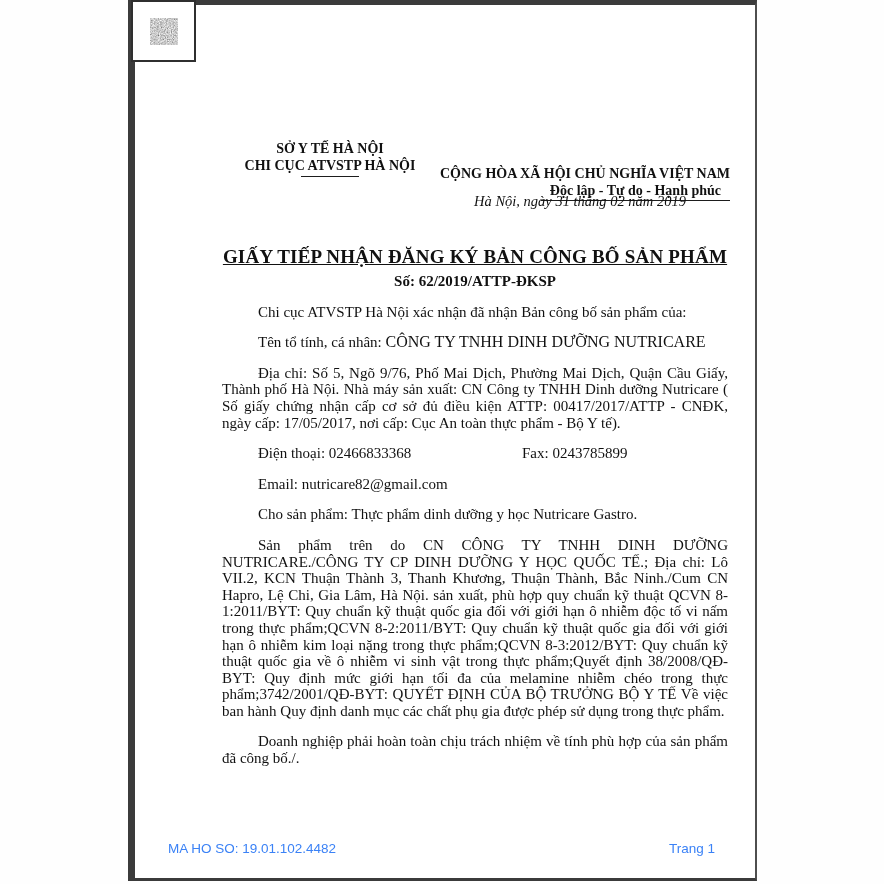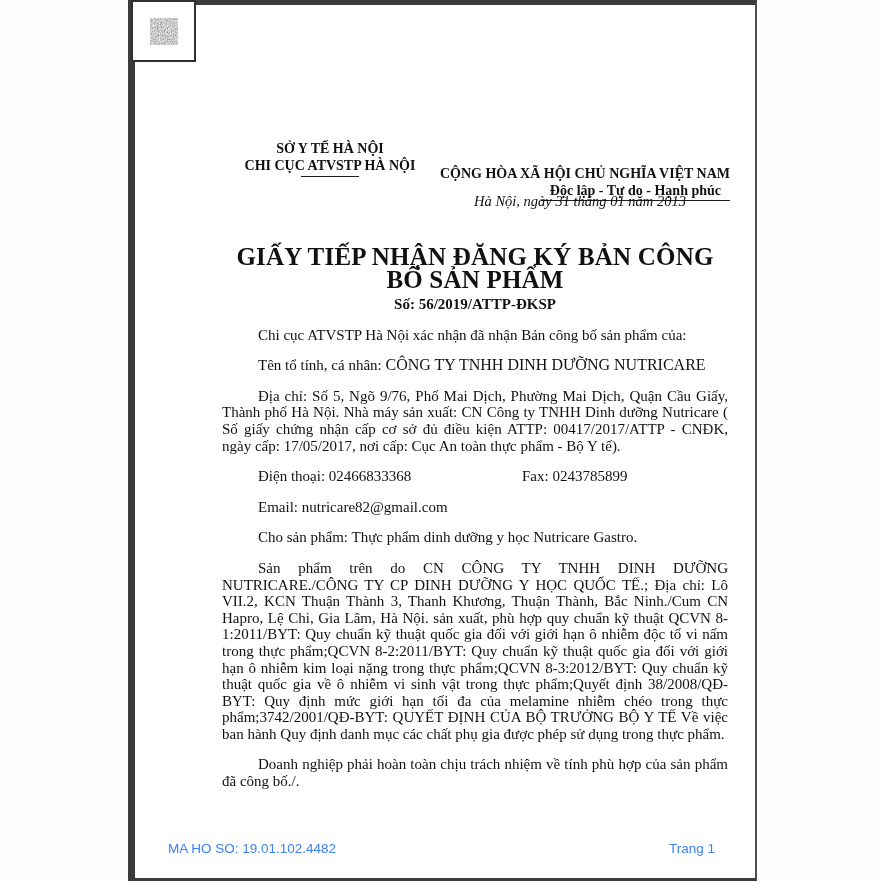--- a/index.html
+++ b/index.html
@@ -52,21 +52,21 @@
   .date-line {
     position:absolute; top:188px; left:295px; width:300px;
     text-align:center; font-style:italic; font-size:14.5px;
     white-space:nowrap;
   }
 
   .doc-body {
     position:absolute; top:240px; left:87px; width:506px;
     font-size:15px; line-height:16.6px;
   }
-  .title { text-align:center; font-weight:bold; font-size:25px; line-height:23px; letter-spacing:.2px; }
+  .title { text-align:center; font-weight:bold; font-size:19px; line-height:23px; letter-spacing:.2px;text-decoration:underline; }
   .doc-number { text-align:center; font-weight:bold; font-size:15px; margin-top:5px; }
   .doc-body p { margin:14px 0 0; text-indent:36px; }
   .first-p { margin-top:13px; }
   .justify { text-align:justify; }
   .org { font-size:16px; }
   .phone-row { position:relative; }
   .fax-span { position:absolute; left:300px; top:0; text-indent:0; }
 
   .footer {
     position:absolute; top:836px; left:33px; right:40px;
@@ -104,25 +104,25 @@
         <div>SỞ Y TẾ HÀ NỘI</div>
         <div>CHI CỤC ATVSTP HÀ NỘI</div>
         <div class="short-rule"></div>
       </div>
 
       <div class="hdr-right">
         <div>CỘNG HÒA XÃ HỘI CHỦ NGHĨA VIỆT NAM</div>
         <div><span class="motto-underline">Độc lập - Tự do - Hạnh phúc</span></div>
       </div>
 
-      <div class="date-line">Hà Nội, ngày 31 tháng 01 năm 2013</div>
+      <div class="date-line">Hà Nội, ngày 31 tháng 02 năm 2019</div>
 
       <div class="doc-body">
         <div class="title">GIẤY TIẾP NHẬN ĐĂNG KÝ BẢN CÔNG BỐ SẢN PHẨM</div>
-        <div class="doc-number">Số: 56/2019/ATTP-ĐKSP</div>
+        <div class="doc-number">Số: 62/2019/ATTP-ĐKSP</div>
 
         <p class="first-p">Chi cục ATVSTP Hà Nội xác nhận đã nhận Bản công bố sản phẩm của:</p>
 
         <p><span>Tên tổ tính, cá nhân: </span><span class="org">CÔNG TY TNHH DINH DƯỠNG NUTRICARE</span></p>
 
         <p class="justify">Địa chỉ: Số 5, Ngõ 9/76, Phố Mai Dịch, Phường Mai Dịch, Quận Cầu Giấy, Thành phố Hà Nội. Nhà máy sản xuất: CN Công ty TNHH Dinh dưỡng Nutricare ( Số giấy chứng nhận cấp cơ sở đủ điều kiện ATTP: 00417/2017/ATTP - CNĐK, ngày cấp: 17/05/2017, nơi cấp: Cục An toàn thực phẩm - Bộ Y tế).</p>
 
         <p class="phone-row"><span>Điện thoại: 02466833368</span><span class="fax-span">Fax: 0243785899</span></p>
 
         <p>Email: nutricare82@gmail.com</p>

